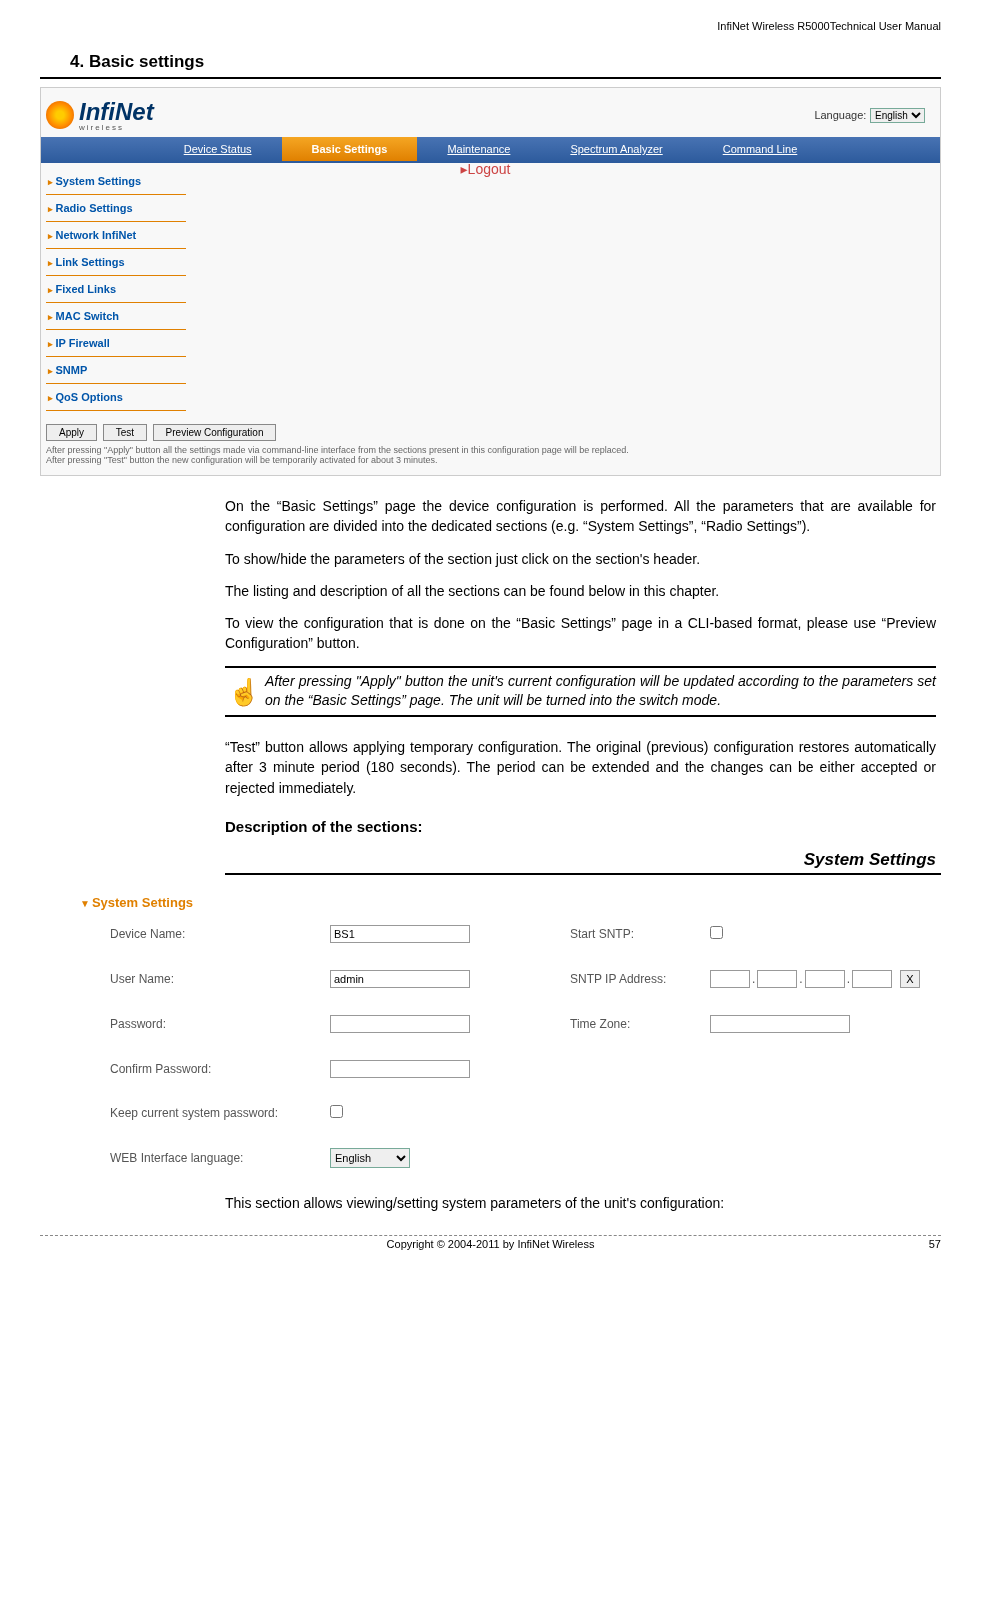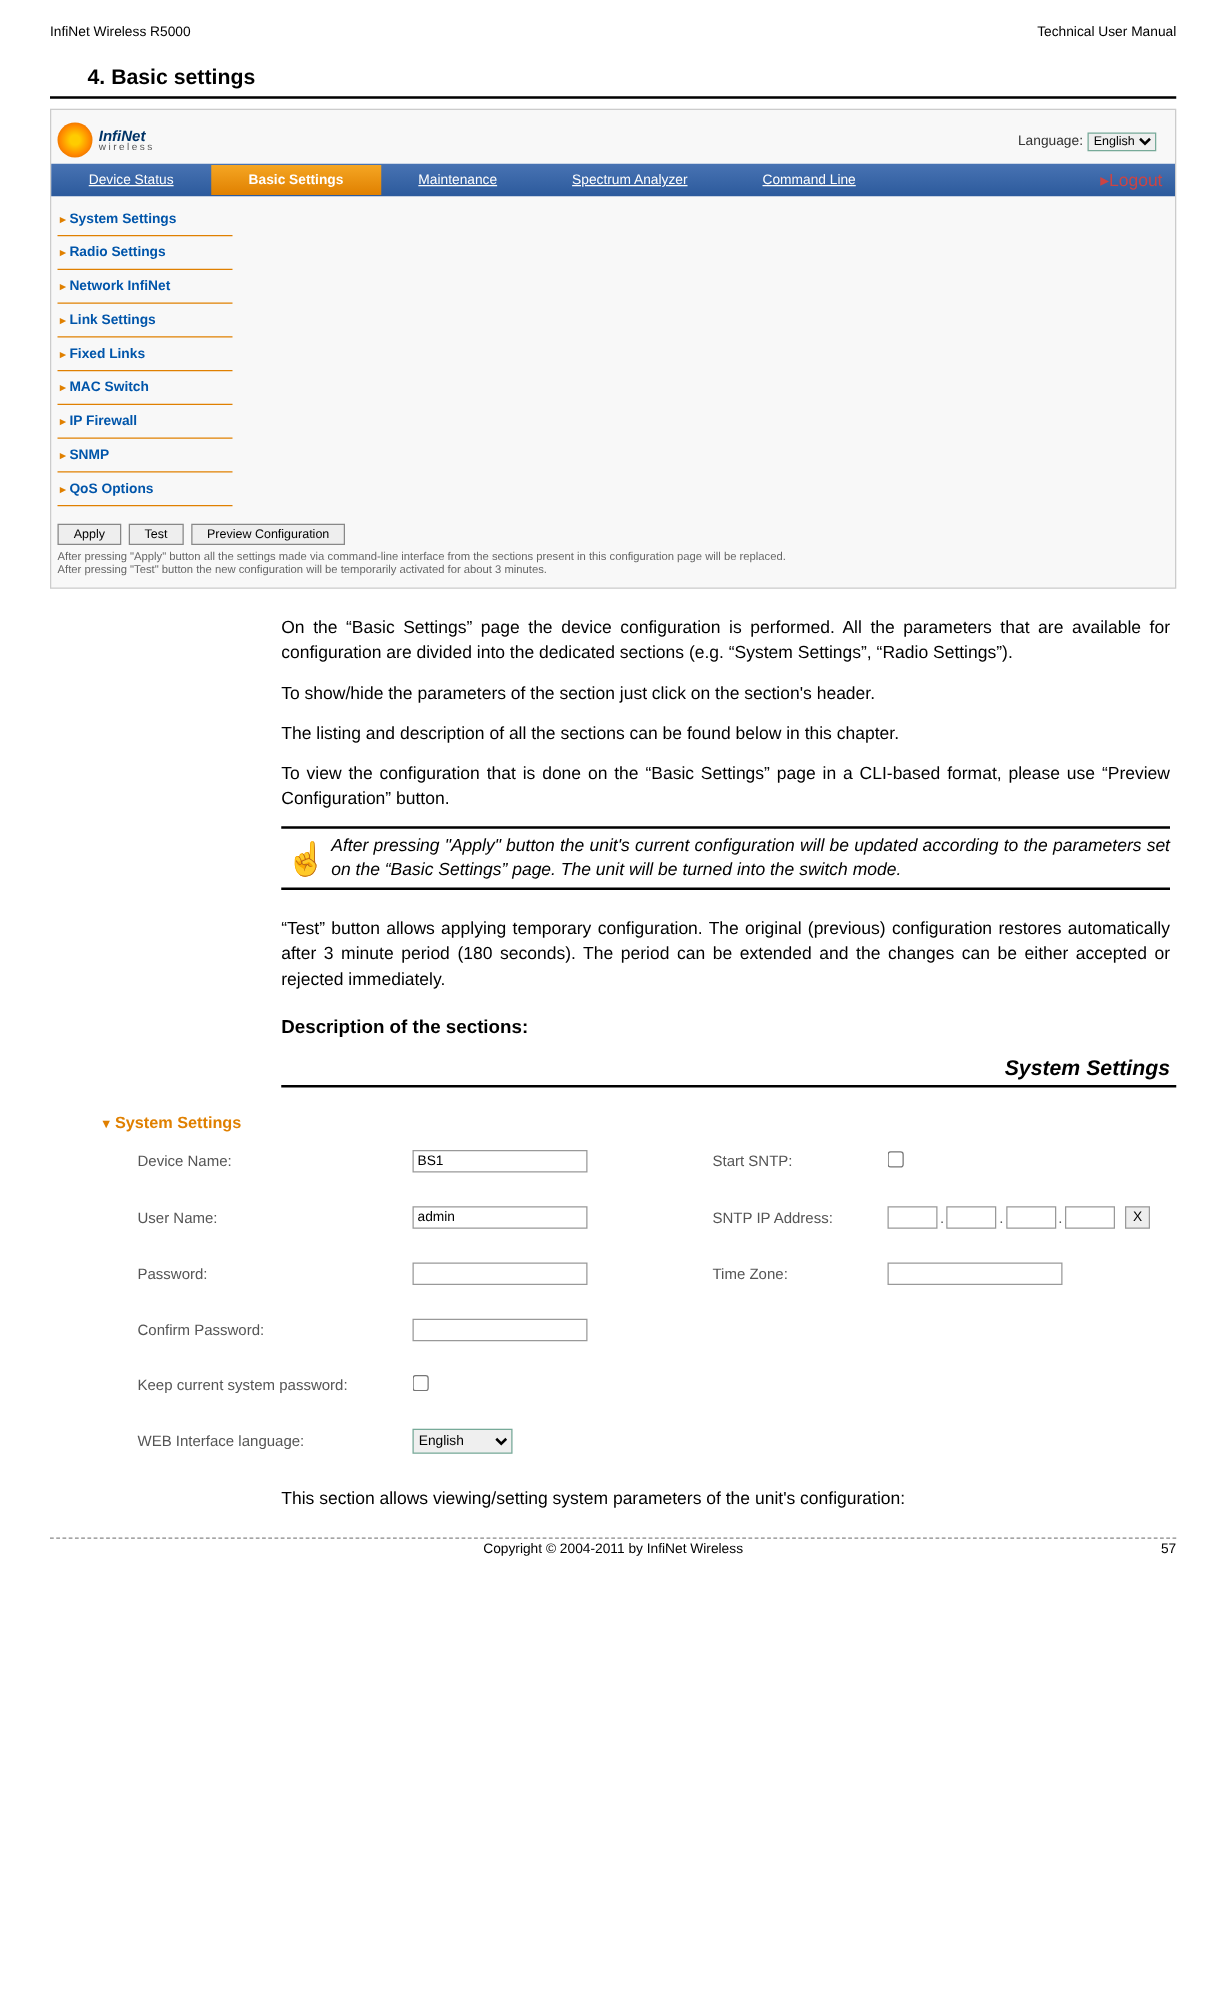--- a/index.html
+++ b/index.html
@@ -1,28 +1,28 @@
 <!DOCTYPE html>
 <html><head>
   <meta charset="utf-8">
   <style>
     * { margin: 0; padding: 0; box-sizing: border-box; }
     body { font-family: Verdana, Arial, sans-serif; font-size: 13px; color: #000; background: #fff; width: 981px; }
     .page { padding: 20px 40px 10px 40px; }
-    .header-row { display: flex; justify-content: space-between; font-size: 11px; margin-bottom: 20px; }
+    .header-row { display: flex; justify-content: flex-end; font-size: 11px; margin-bottom: 20px; }
     .section-title { font-size: 17px; font-weight: bold; margin: 10px 0 5px 30px; }
     .section-title-line { border-top: 2px solid #000; margin-bottom: 8px; }
     .screenshot { border: 1px solid #ccc; background: #f8f8f8; margin-bottom: 20px; padding: 0; }
     .ss-top { display: flex; justify-content: space-between; align-items: center; padding: 10px 15px 5px 5px; }
     .logo { display: flex; align-items: center; }
     .logo-arc { width: 28px; height: 28px; border-radius: 50%; background: radial-gradient(circle, #ffcc00 20%, #ff8800 60%, #cc5500); margin-right: 5px; }
-    .logo-text { font-size: 12px; font-weight: bold; color: #003366; font-style: italic; position: relative; }
+    .logo-text { font-size: 24px; font-weight: bold; color: #003366; font-style: italic; position: relative; }
     .lang-label { font-size: 11px; color: #333; margin-left: 40px; }
     .lang-select { font-size: 10px; border: 1px solid #7a9; }
-    .nav-bar { background: linear-gradient(#4873b3, #2c5a9c); display: flex; align-items: center; justify-content: space-between; padding: 0; height: 26px; font-size: 11px; }
+    .nav-bar { background: linear-gradient(#4873b3, #2c5a9c); display: flex; align-items: center; justify-content: space-between; padding: 0; height: 26px; font-size: 11px; flex-direction: column; }
     .nav-items { display: flex; }
     .nav-item { color: #fff; text-decoration: underline; padding: 6px 30px; cursor: pointer; }
     .nav-item.active { background: linear-gradient(#f5a623, #e08000); color: #fff; text-decoration: none; font-weight: bold; }
     .logout { color: #c44; font-size: 14px; padding-right: 10px; cursor: pointer; }
     .sidebar { padding: 5px; width: 150px; }
     .side-item { color: #0055aa; font-size: 11px; font-weight: bold; border-bottom: 1px solid #e08000; padding: 7px 2px; }
     .side-item::before { content: "▸"; color: #e08000; margin-right: 3px; font-size: 9px; }
     .bottom-ctrl { padding: 8px 5px 2px 5px; }
     .btn-small { font-size: 10px; padding: 2px 12px; border: 1px solid #888; background: #eee; cursor: pointer; margin-right: 2px; }
     .warn-block { padding: 2px 5px 10px 5px; font-size: 9px; color: #666; }

